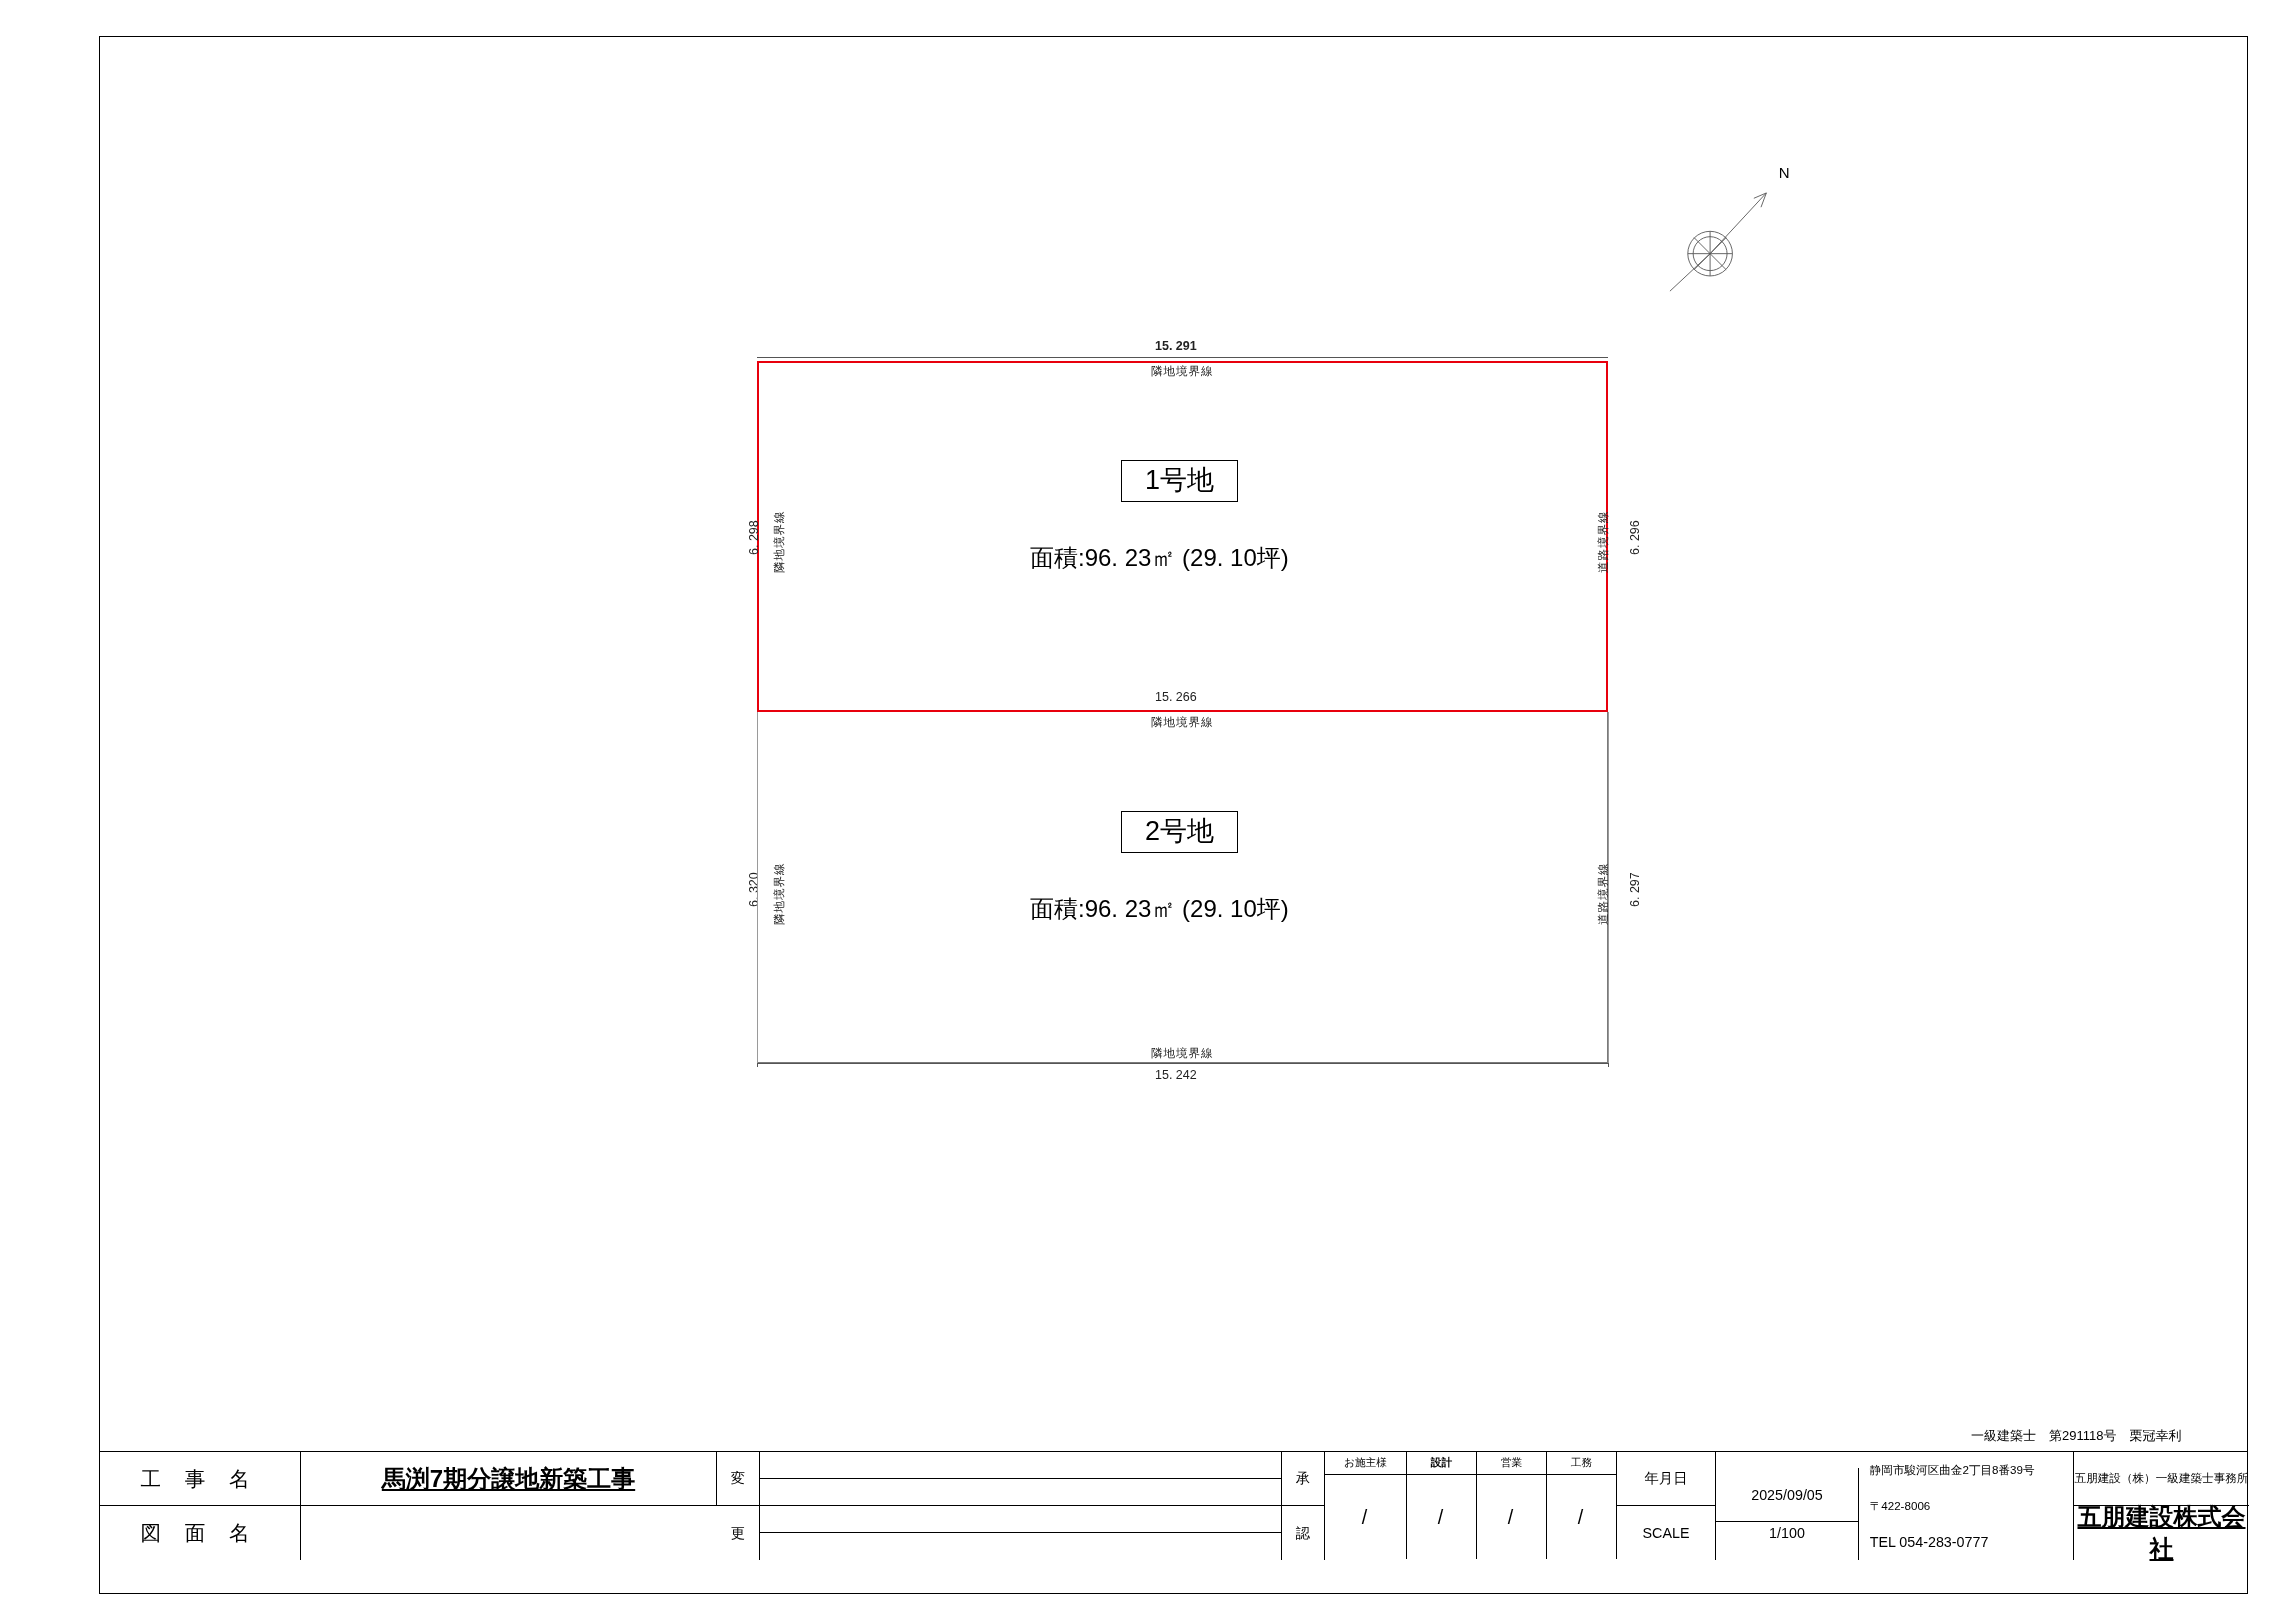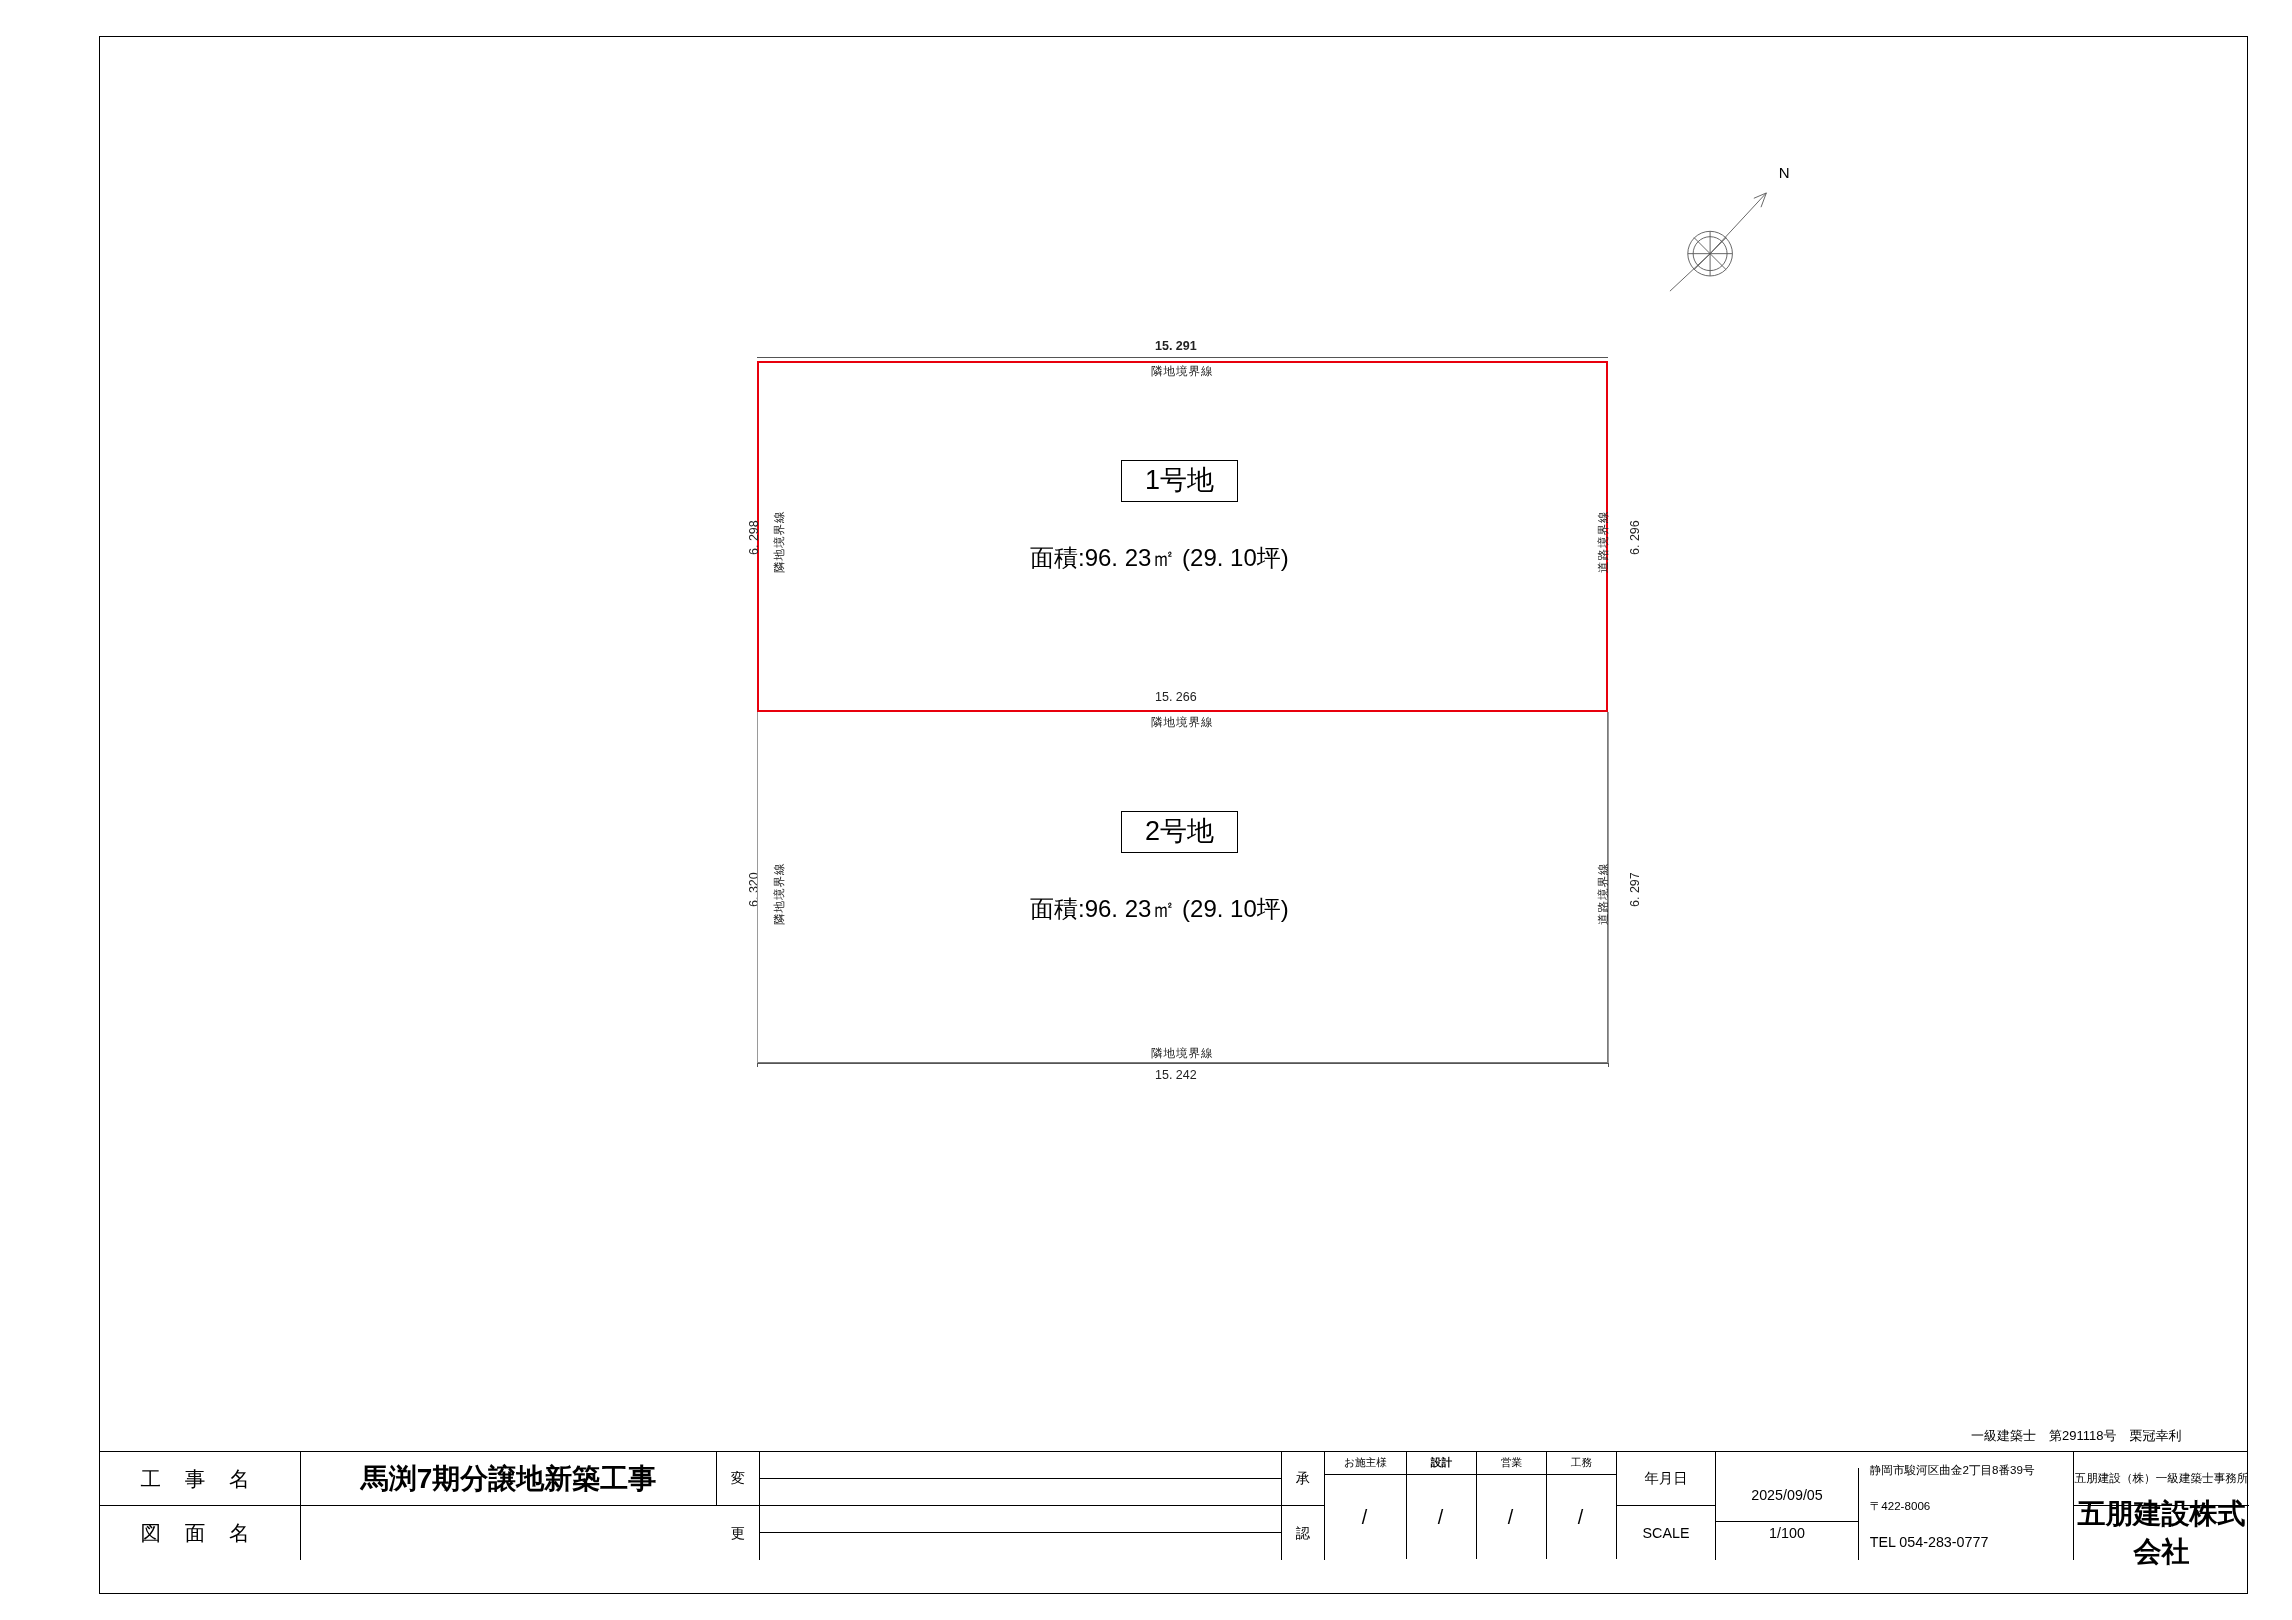--- a/index.html
+++ b/index.html
@@ -29,21 +29,21 @@
   #compass{position:absolute;left:1661px;top:184px;width:125px;height:125px;}
   #compass .n-letter{position:absolute;right:-3.6px;top:-19.7px;font-size:15px;}
 
   
   #titleblock{position:absolute;left:99px;top:1451px;width:2149px;height:143px;border-top:0.9px solid #000;box-sizing:border-box;}
   .tb{position:absolute;box-sizing:border-box;border:0.9px solid #000;display:flex;align-items:center;justify-content:center;text-align:center;}
   .tb.noleft{border-left:none;}
   .tb.notop{border-top:none;}
   .tb span{display:block;}
   .lbl{font-size:20.6px;letter-spacing:9px;}
-  .big{font-size:28px;font-weight:bold;}
+  .big{font-size:24px;font-weight:bold;text-decoration:underline;}
   .mid{font-size:24px;}
   .sm{font-size:14.3px;}
   .xs{font-size:11.6px;}
   .tiny{font-size:10.7px;}
   .stamp{font-size:19.7px;letter-spacing:1.8px;}
   .archtxt{position:absolute;font-size:13px;white-space:nowrap;}
   .leftpad{justify-content:flex-start;padding-left:10.7px;text-align:left;}
 </style>
 </head>
 <body>

